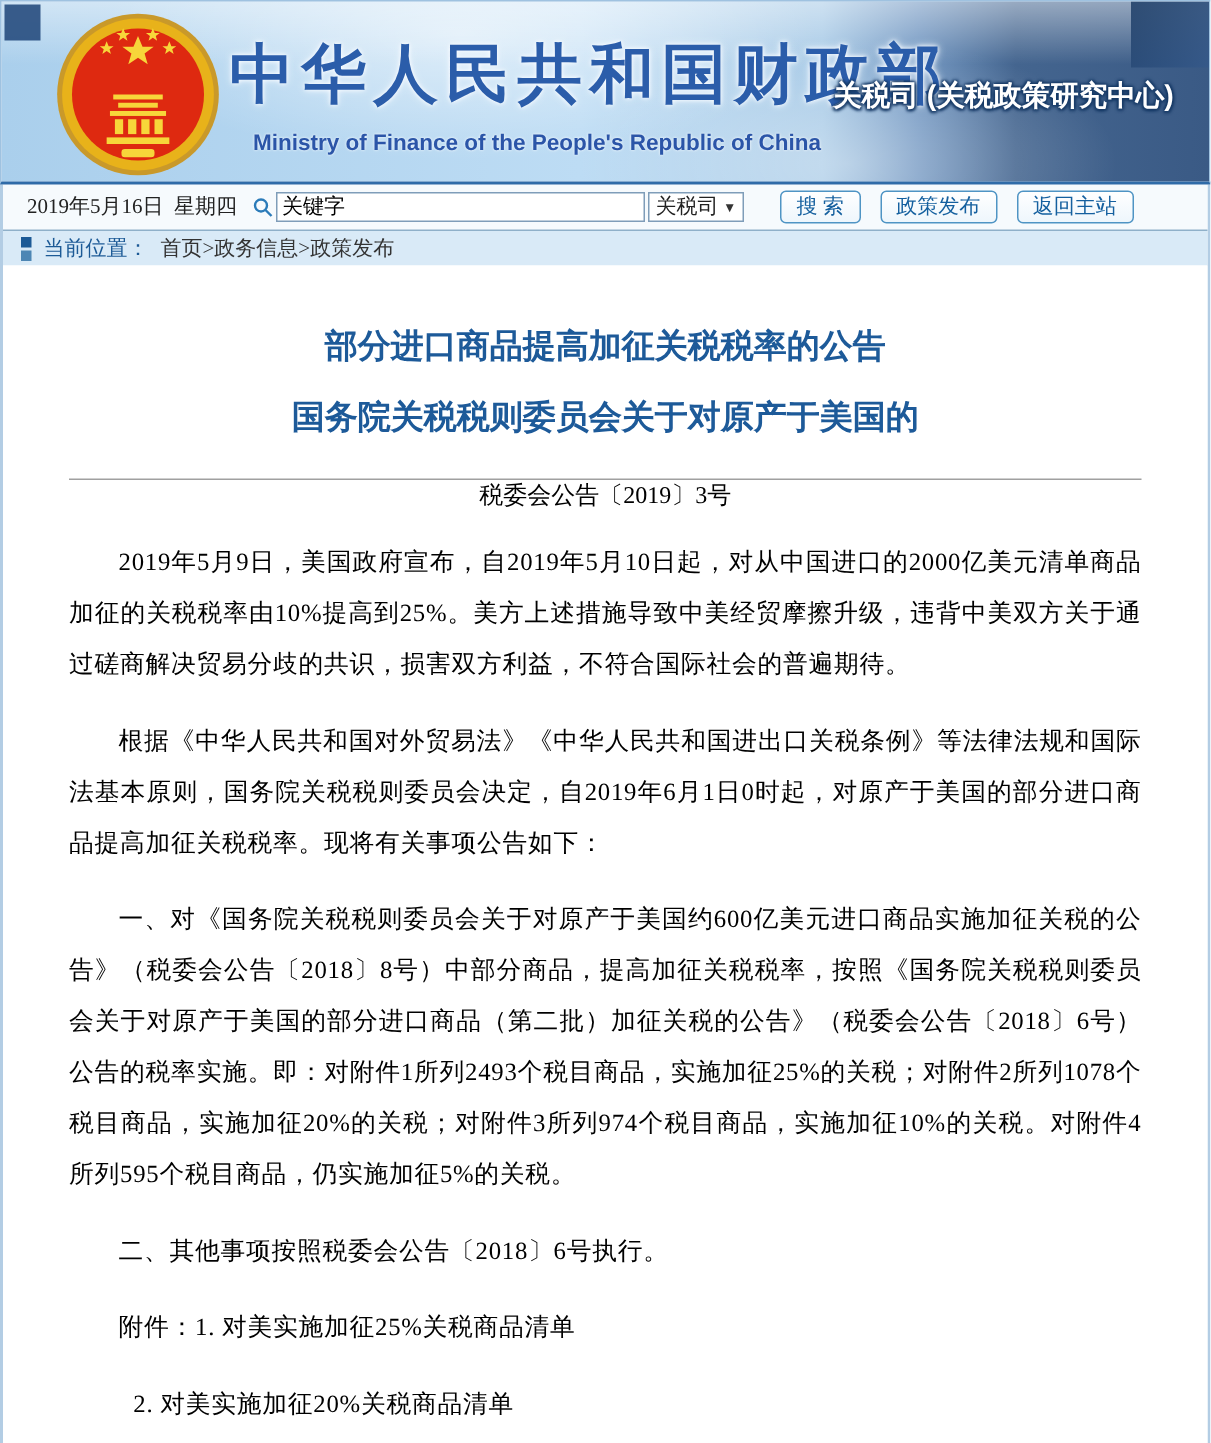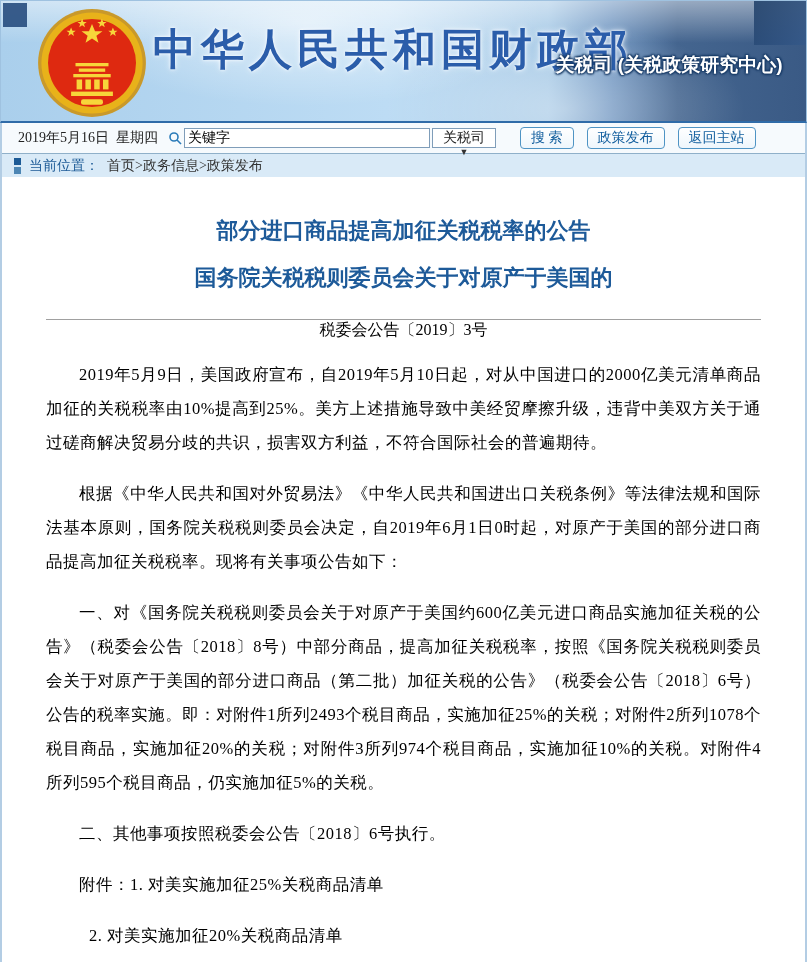--- a/index.html
+++ b/index.html
@@ -57,21 +57,20 @@
   .search-input {
     width:246px; height:20px; border:1px solid #7f9db9; background:#fff;
     font-size:14px; padding:0 3px; color:#000;
     font-family:"Liberation Serif","DejaVu Serif",serif;
   }
   .scope-select {
     width:64px; height:20px; border:1px solid #7f9db9; background:#fff;
     display:flex; align-items:center; justify-content:space-between;
     padding:0 4px; font-size:14px; cursor:default; margin-left:2px;
     font-family:"Liberation Serif","DejaVu Serif",serif;
-    flex-direction:column;
   }
   .caret { font-size:9px; color:#333; }
   .btn {
     height:22px; padding:0 10px; margin-left:13px;
     border:1px solid #4f94c4; border-radius:4px;
     background:linear-gradient(180deg,#ffffff,#eef6fc);
     color:#15609f; font-size:14px; white-space:pre; cursor:pointer;
     font-family:"Liberation Serif","DejaVu Serif",serif;
   }
   .btn-search { margin-left:24px; }
@@ -131,20 +130,21 @@
         <rect x="36" y="65" width="5" height="9" fill="#f7d63a"></rect>
         <rect x="44" y="65" width="5" height="9" fill="#f7d63a"></rect>
         <rect x="52" y="65" width="5" height="9" fill="#f7d63a"></rect>
         <rect x="60" y="65" width="5" height="9" fill="#f7d63a"></rect>
         <rect x="31" y="76" width="38" height="4" fill="#f7d63a"></rect>
         <rect x="40" y="83" width="20" height="5" rx="2" fill="#f7d63a"></rect>
       </svg>
     </div>
     <div class="banner-titles">
       <div class="cn-title">中华人民共和国财政部</div>
+      <div class="en-title">Ministry of Finance of the People's Republic of China</div>
     </div>
     <div class="dept">
       <div>关税司 (关税政策研究中心)</div>
     </div>
   </header>
 
   <div class="framed">
 
     <div class="toolbar">
       <span class="date">2019年5月16日  星期四</span>

